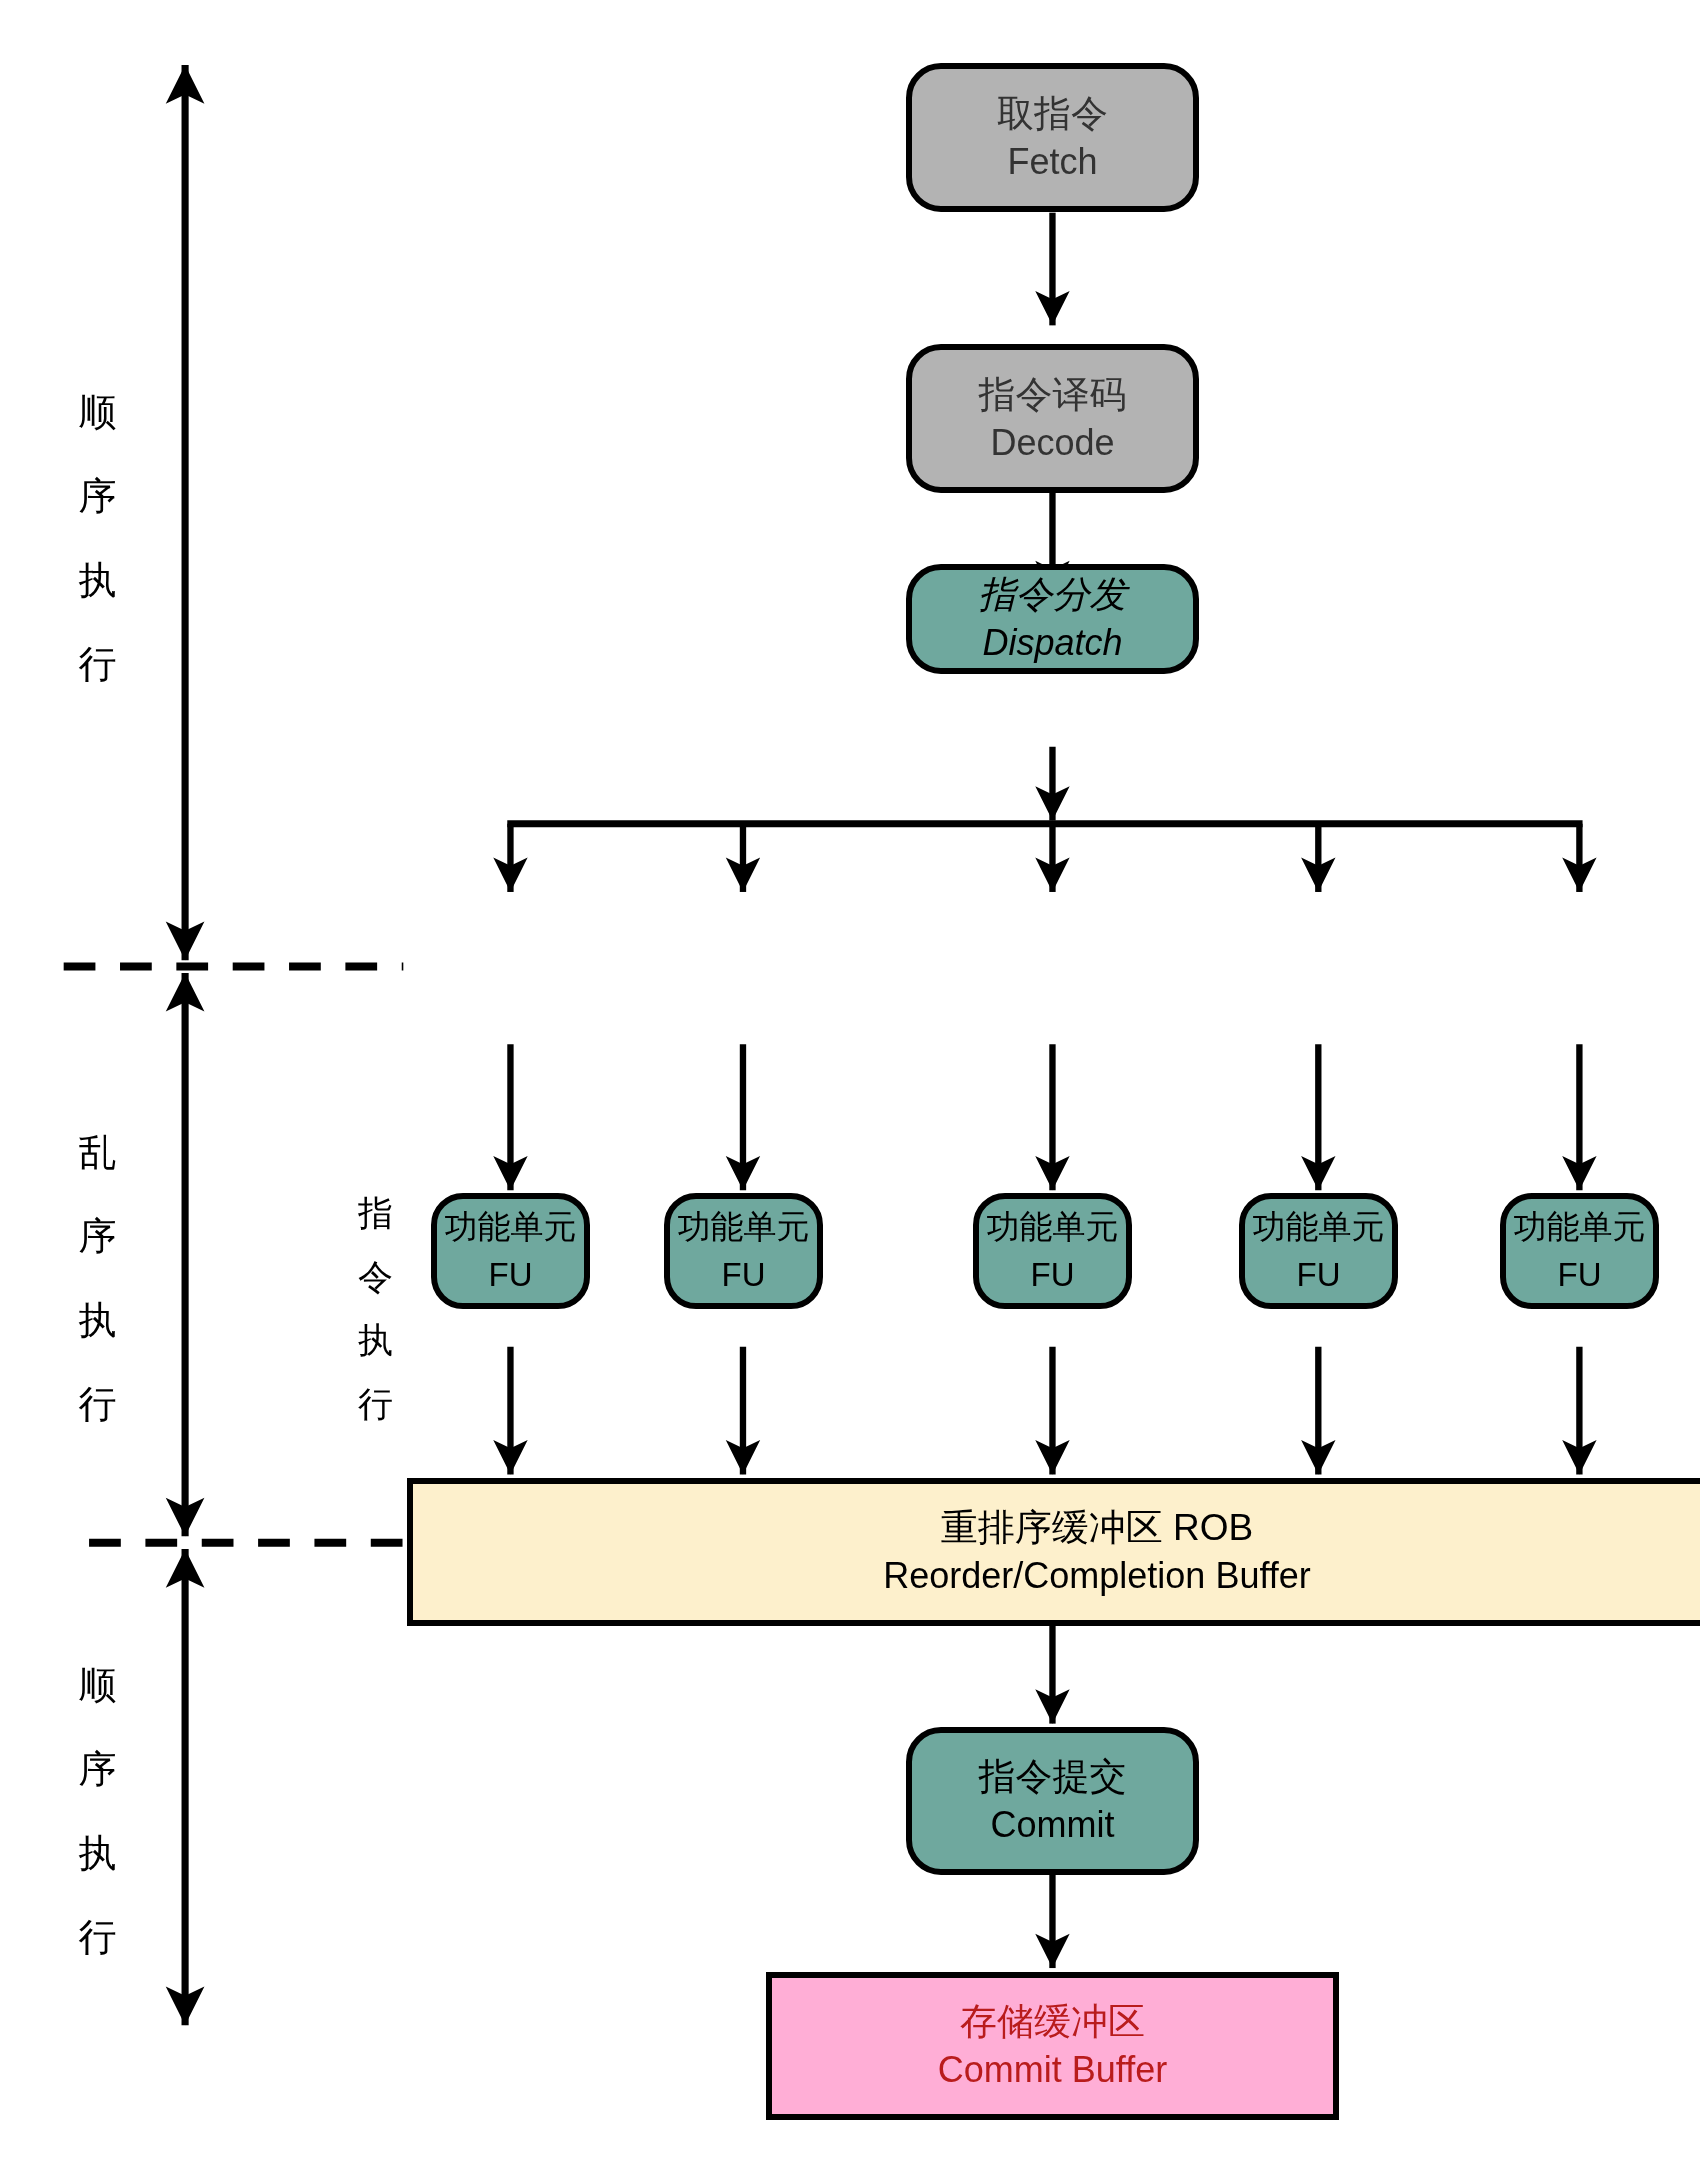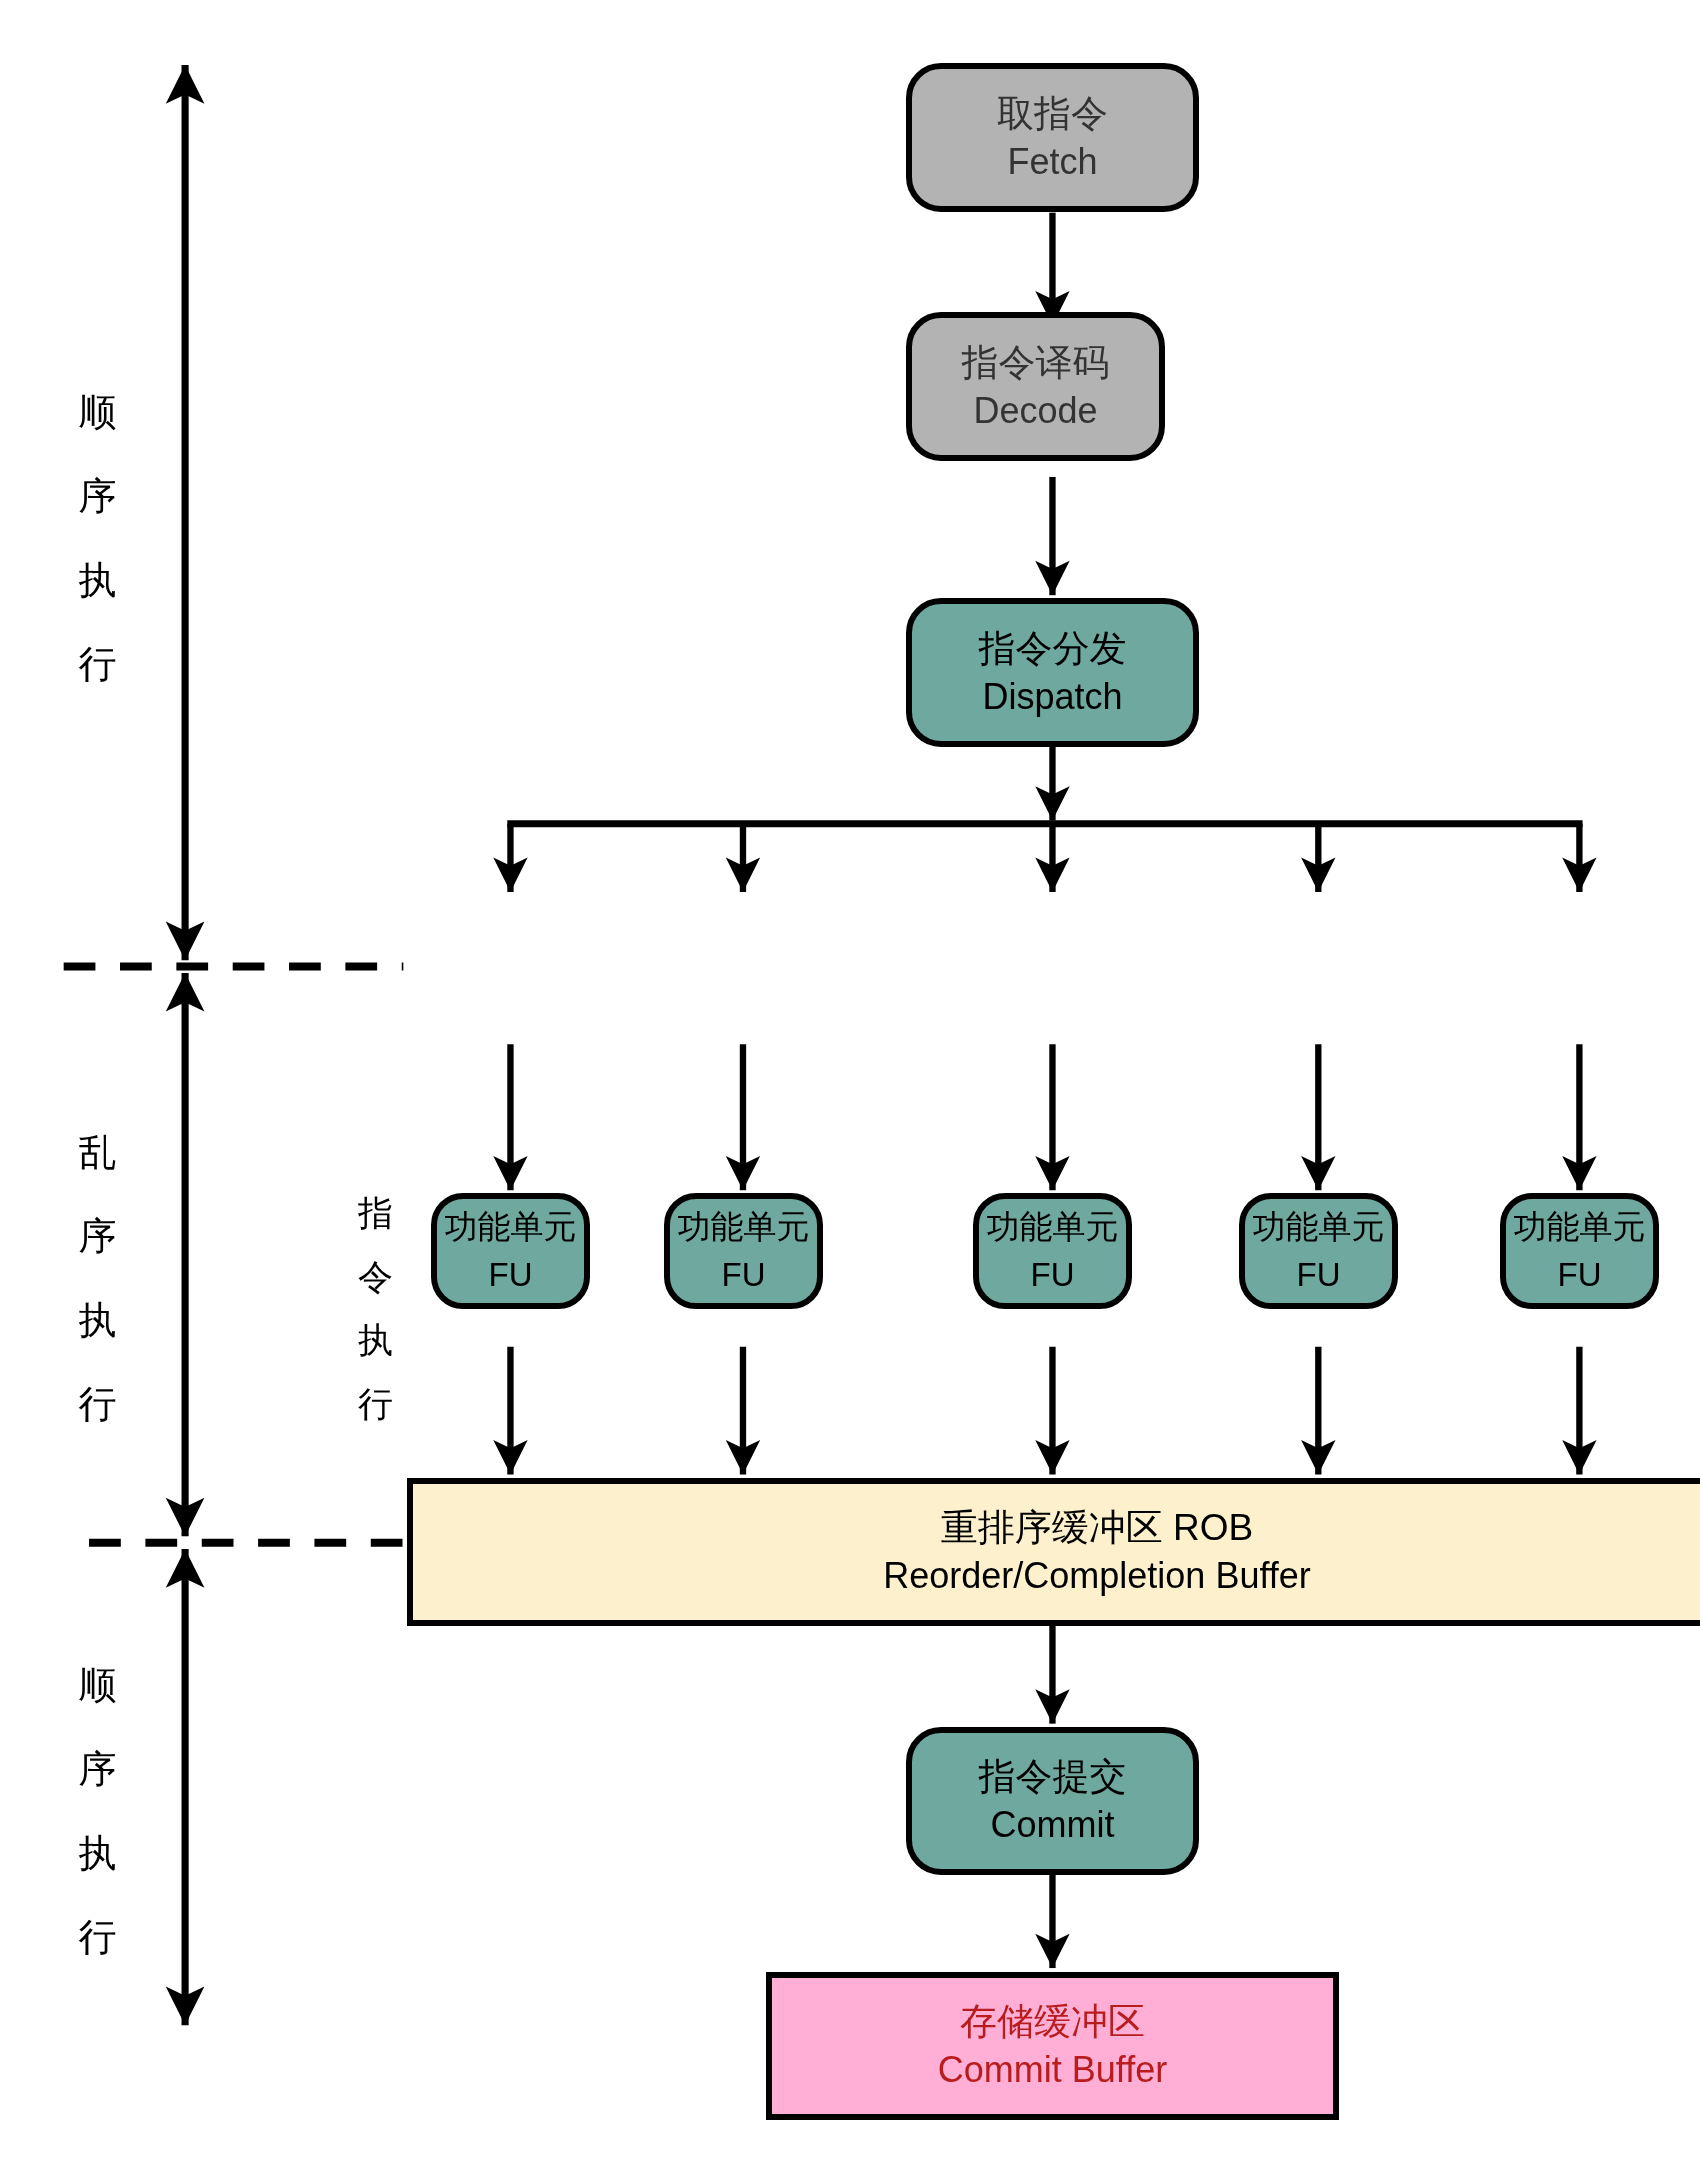--- a/index.html
+++ b/index.html
@@ -26,22 +26,22 @@
   }
   .node .zh { font-size: 37px; }
   .node .en { font-size: 36px; }
 
   .gray   { background: #b3b3b3; color: #333333; border-radius: 35px; }
   .teal   { background: #6fa89e; color: #000000; border-radius: 35px; }
   .yellow { background: #fdf0cc; color: #000000; border-radius: 0; }
   .pink   { background: #ffaed6; color: #b91c1c; border-radius: 0; }
 
   .node.fetch    { left: 906px; top:   63px; width: 293px; height: 149px; }
-  .node.decode   { left: 906px; top:  312px; width: 259px; height: 149px; }
-  .node.dispatch { left: 906px; top:  598px; width: 293px; height: 149px; }
+  .node.decode   { left: 906px; top:  344px; width: 293px; height: 149px; }
+  .node.dispatch { left: 906px; top:  564px; width: 293px; height: 110px; font-style: italic; }
   .node.rs       { left:  433px; top: 894px; width: 1236px; height: 150px; }
   .node.fu       { top: 1193px; width: 159px; height: 116px; border-radius: 32px; }
   .node.fu .zh   { font-size: 33px; }
   .node.fu .en   { font-size: 33px; }
   .node.fu1 { left:  431px; }
   .node.fu2 { left:  664px; }
   .node.fu3 { left: 973px; }
   .node.fu4 { left: 1239px; }
   .node.fu5 { left: 1500px; }
   .node.rob      { left:  407px; top: 1478px; width: 1364px; height: 148px; padding-left: 16px; }

